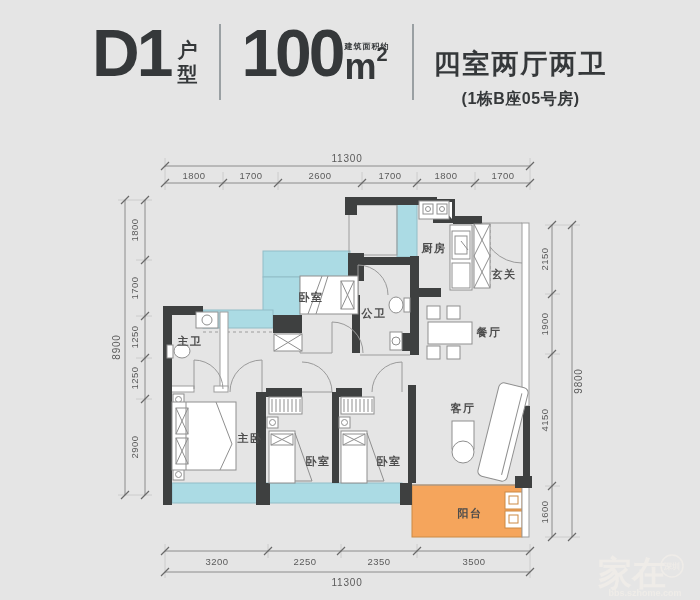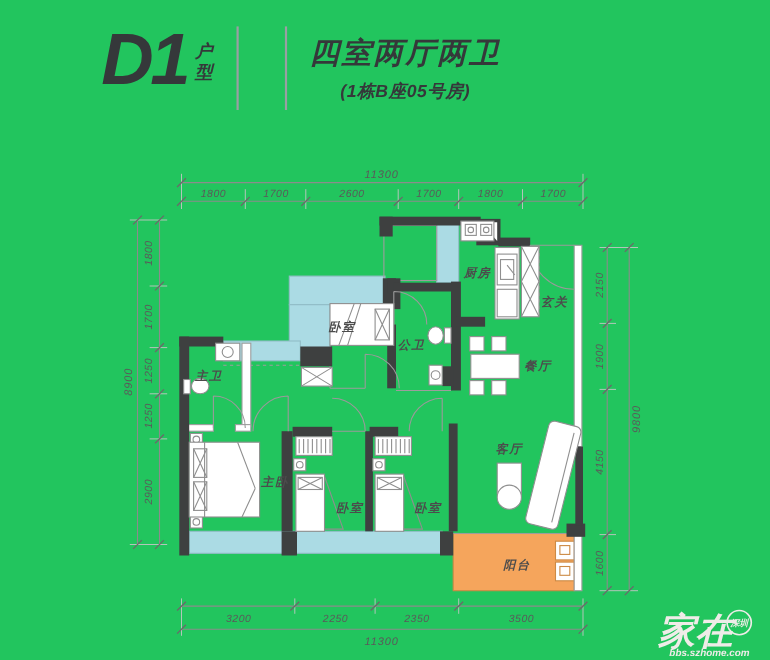--- a/index.html
+++ b/index.html
@@ -1,34 +1,34 @@
 <!DOCTYPE html>
 <html style="--wall: #3e4040; --window: #abdbe4; --balcony: #f5a55c; --line: #8c8c8c; --dim: #5a5a5a; --text: #35383a;"><head>
 <meta charset="utf-8">
 <style>
   :root{
     --wall:#3e4040; --window:#abdbe4; --balcony:#f5a55c;
     --line:#8c8c8c; --dim:#5a5a5a; --text:#35383a;
   }
   html,body{margin:0;padding:0;background:#fff;}
-  .canvas{position:relative;width:700px;height:600px;background:#22c55e;overflow:hidden;
-          font-family:"Liberation Sans","DejaVu Sans",sans-serif;color:var(--text);font-style:italic;}
+  .canvas{position:relative;width:700px;height:600px;background:#e5e5e5;overflow:hidden;
+          font-family:"Liberation Sans","DejaVu Sans",sans-serif;color:var(--text);}
   
   .hdr{position:absolute;top:22px;left:92px;display:flex;align-items:flex-start;}
   .code-big{font-size:66px;font-weight:bold;line-height:.95;letter-spacing:-3px;}
-  .code-vert{font-size:16px;font-weight:bold;width:1em;line-height:1.2;margin:16px 0 0 7px;word-break:break-all;}
+  .code-vert{font-size:20px;font-weight:bold;width:1em;line-height:1.2;margin:16px 0 0 7px;word-break:break-all;}
   .vdiv{width:2px;height:76px;background:#9aa0a3;margin:2px 20px 0 22px;}
   .areawrap{display:flex;align-items:flex-end;}
   .area-big{font-size:66px;font-weight:bold;line-height:.95;letter-spacing:-3px;}
   .areacol{display:flex;flex-direction:column;margin:0 0 2px 2px;}
   .area-note{font-size:8px;font-weight:bold;letter-spacing:1px;}
   .m2row{display:flex;align-items:flex-start;}
   .area-unit{font-size:36px;font-weight:bold;line-height:.85;}
   .area-sup{font-size:20px;font-weight:bold;line-height:1;margin-top:-8px;}
-  .laycol{display:flex;flex-direction:column;align-items:center;margin-top:8px;}
+  .laycol{display:flex;flex-direction:column;align-items:center;margin-top:24px;}
   .lay-title{font-size:27px;font-weight:bold;letter-spacing:2px;}
   .lay-sub{font-size:16px;font-weight:bold;margin-top:7px;letter-spacing:.5px;}
   
   svg{position:absolute;left:0;top:0;}
   .wall{fill:var(--wall);}
   .thin{fill:#fff;stroke:#9d9d9d;stroke-width:1;}
   .thinl{fill:none;stroke:#9d9d9d;stroke-width:1;}
   .fur{fill:#fff;stroke:#8f8f8f;stroke-width:1;}
   .furl{fill:none;stroke:#8f8f8f;stroke-width:1;}
   .win{fill:var(--window);stroke:#92bdc7;stroke-width:1;}
@@ -49,20 +49,30 @@
 <body>
 
 <div class="canvas">
 
   <div class="hdr">
     <div style="display:flex">
       <div class="code-big">D1</div>
       <div class="code-vert">户型</div>
     </div>
     <div class="vdiv"></div>
+    <div class="areawrap">
+      <div class="area-big">100</div>
+      <div class="areacol">
+        <div class="area-note">建筑面积约</div>
+        <div class="m2row">
+          <div class="area-unit">m</div>
+          <div class="area-sup">2</div>
+        </div>
+      </div>
+    </div>
     <div class="vdiv"></div>
     <div class="laycol">
       <div class="lay-title">四室两厅两卫</div>
       <div class="lay-sub">(1栋B座05号房)</div>
     </div>
   </div>
 
   <svg width="700" height="600" viewBox="0 0 700 600">
 
     <g>

